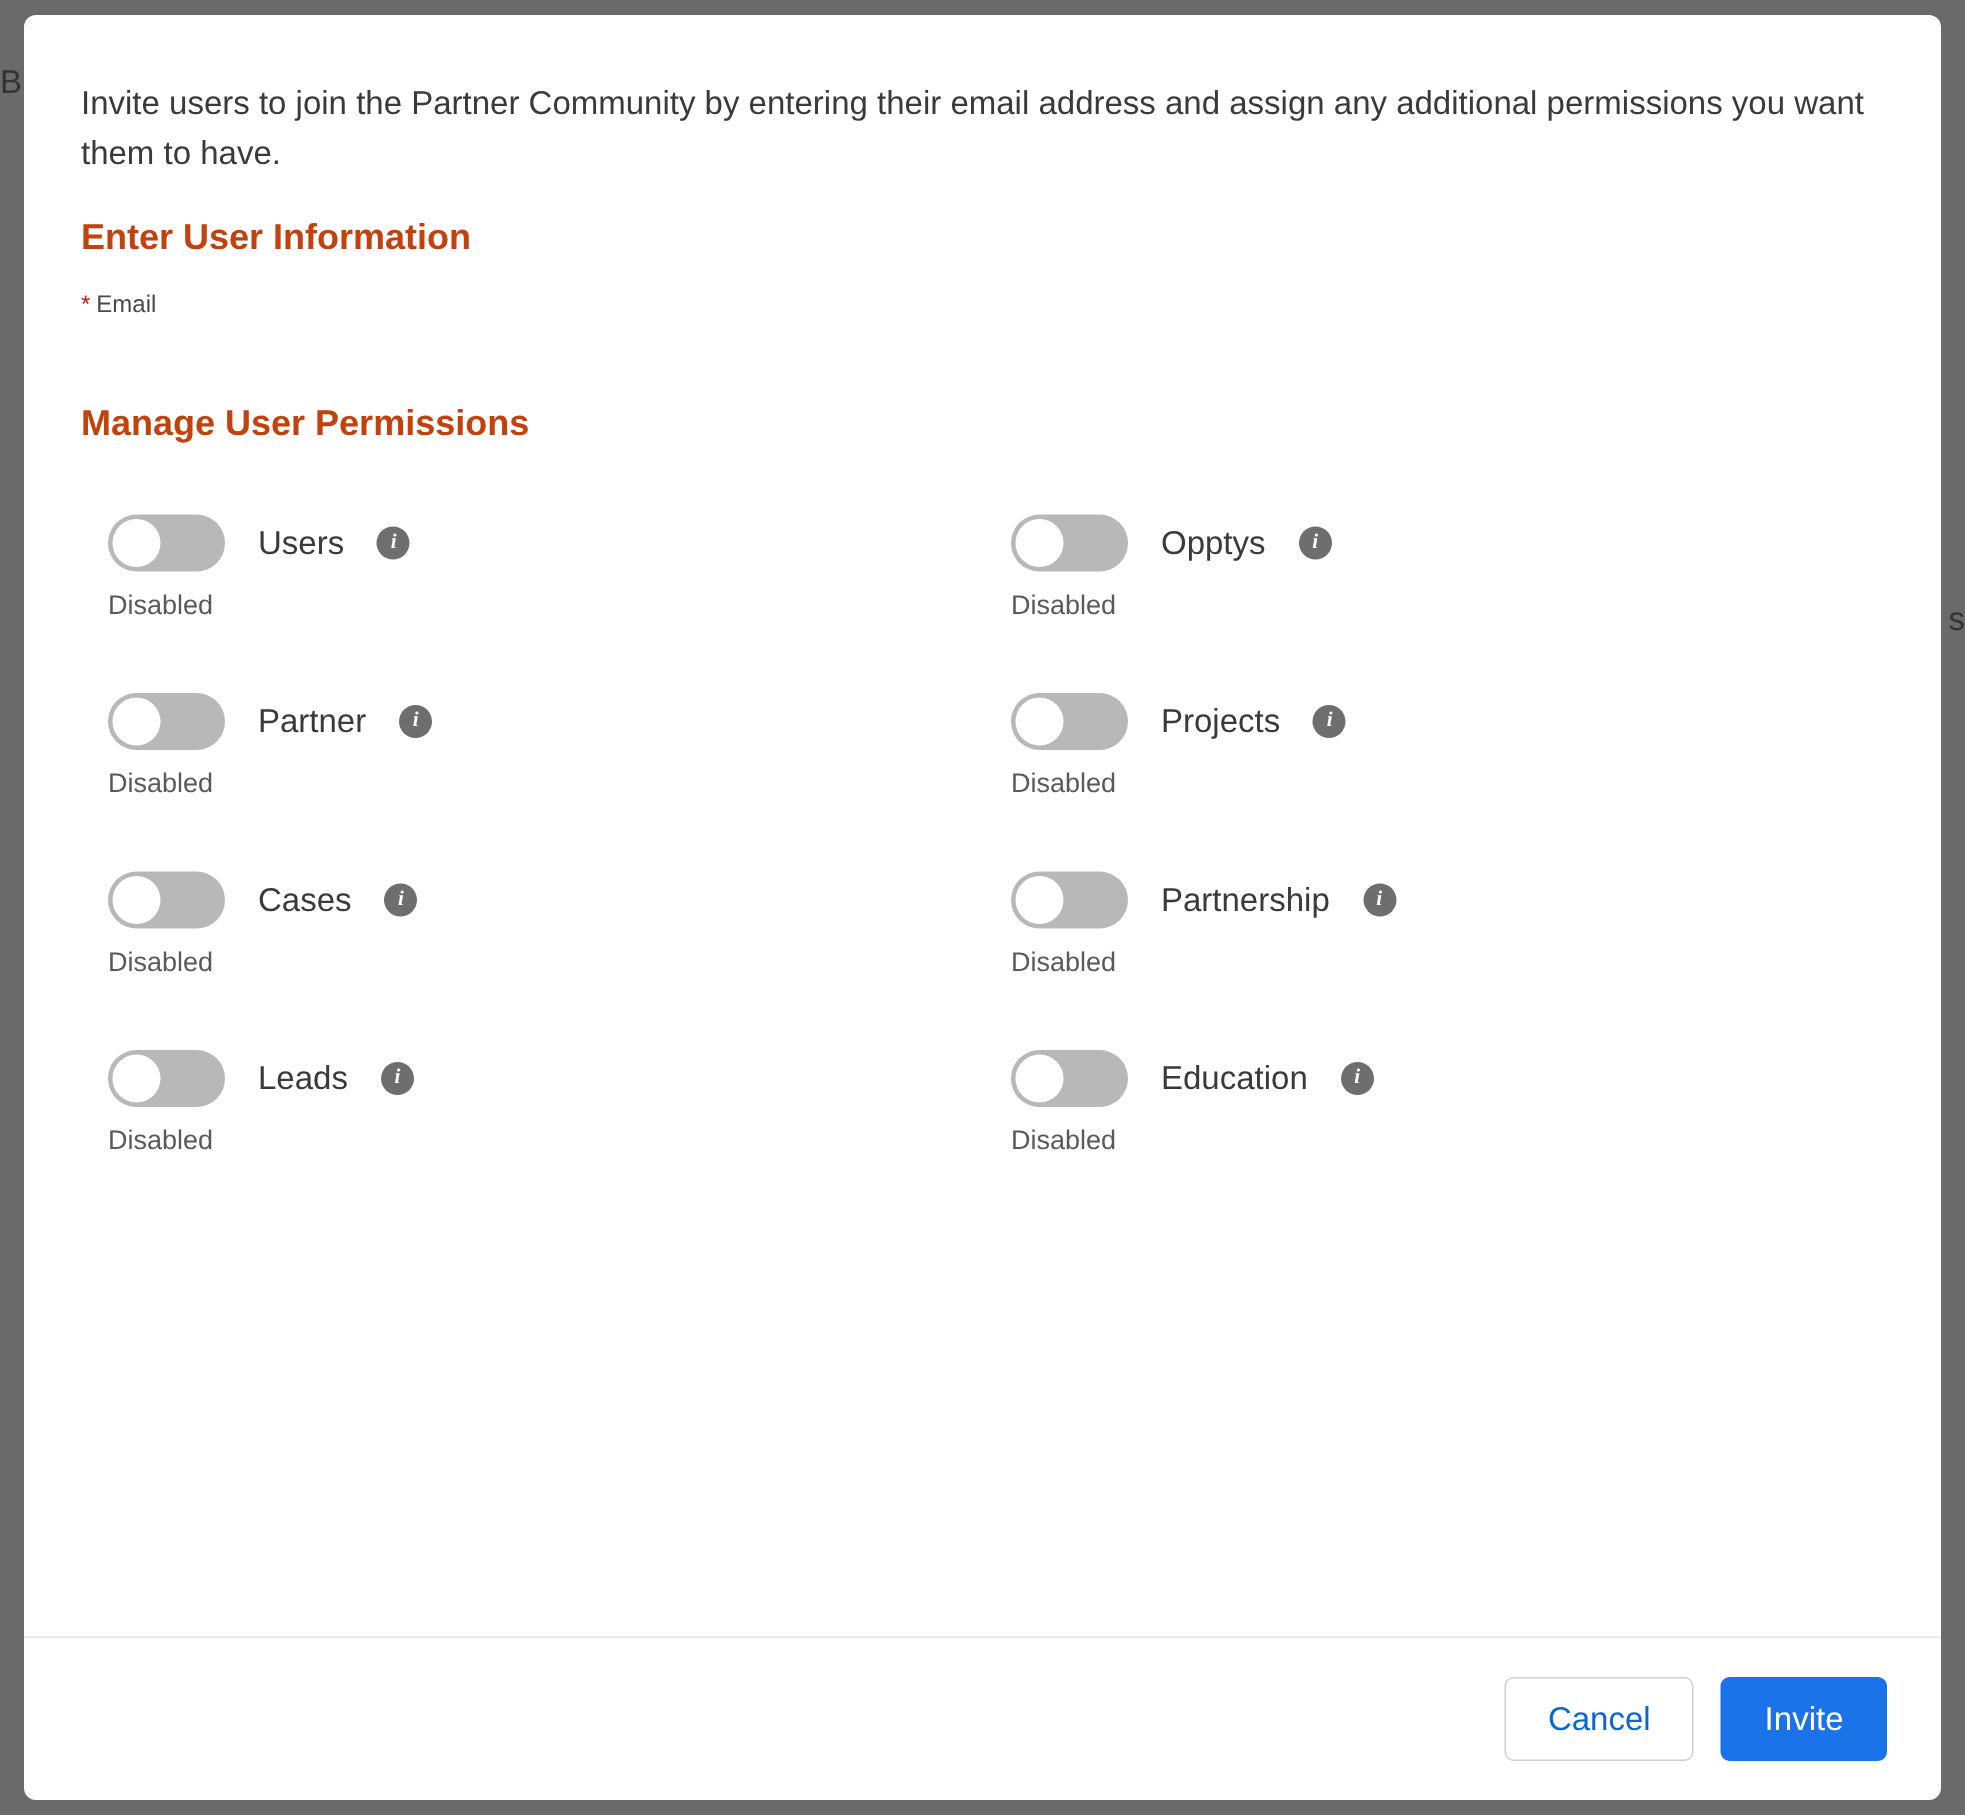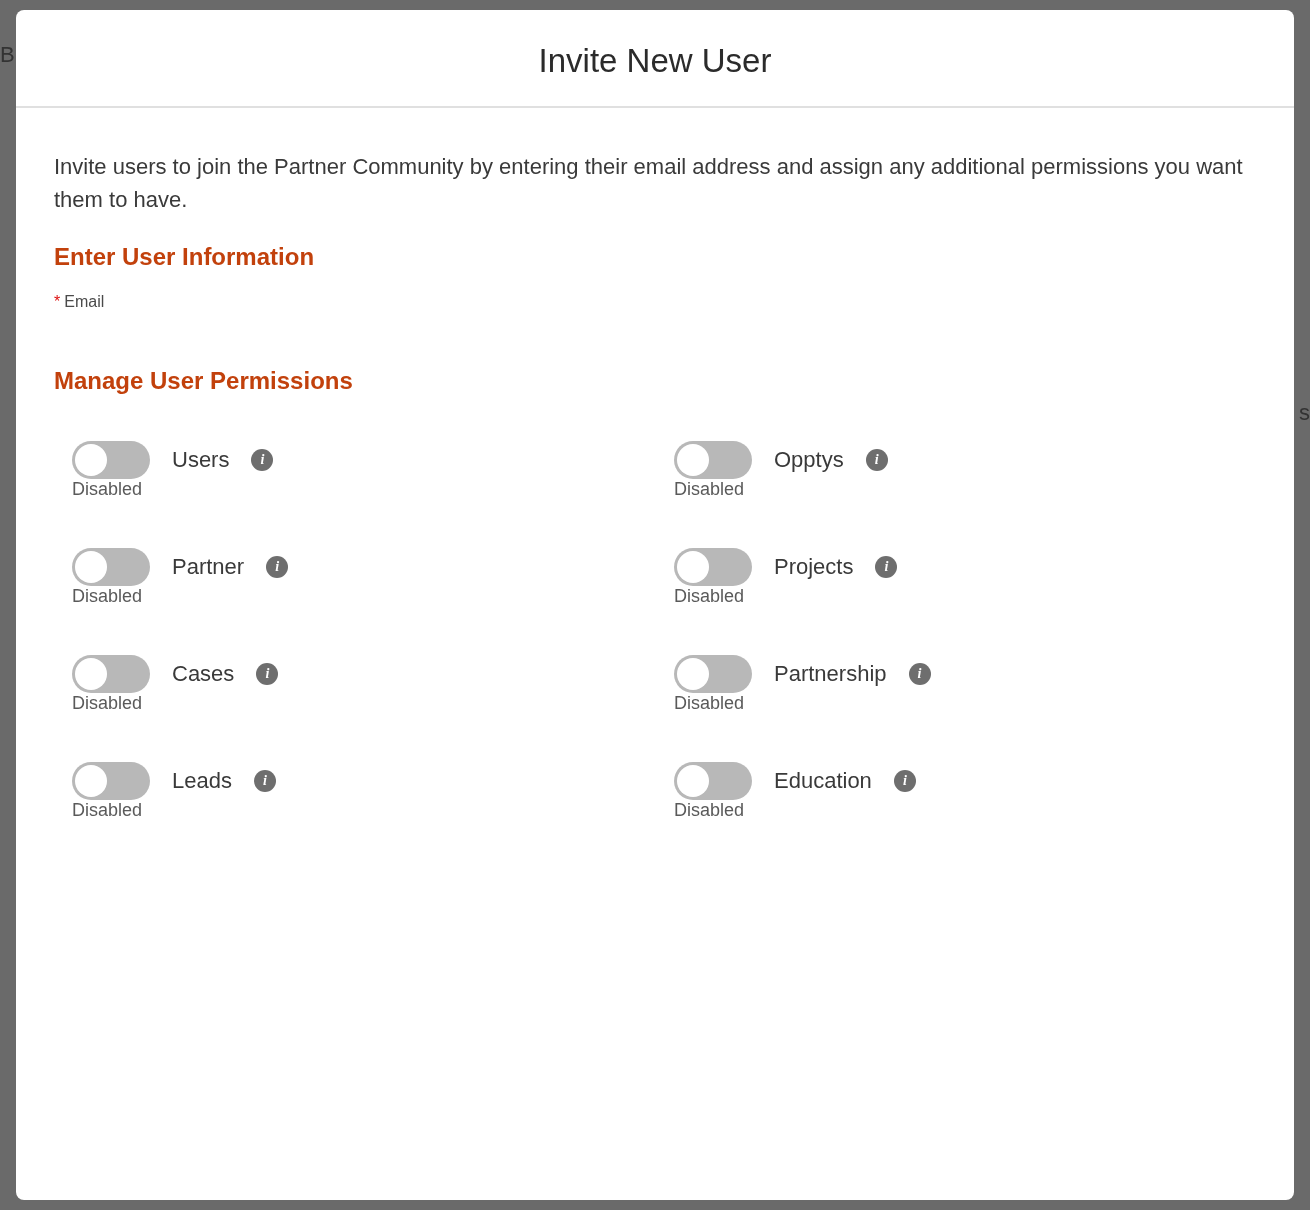--- a/index.html
+++ b/index.html
@@ -75,21 +75,21 @@
       outline: none;
     }
     .permissions-grid {
       display: grid;
       grid-template-columns: 1fr 1fr;
       row-gap: 48px;
       column-gap: 20px;
       padding-left: 18px;
       padding-top: 8px;
     }
-    .perm-item { display: flex; flex-direction: column; gap: 0; }
+    .perm-item { display: flex; flex-direction: column; gap: 12px; }
     .perm-top { display: flex; align-items: center; gap: 22px; }
     .toggle {
       position: relative;
       width: 78px;
       height: 38px;
       background: #b8b8b8;
       border-radius: 19px;
       border: none;
       cursor: pointer;
       flex-shrink: 0;
@@ -152,23 +152,20 @@
       border: 1px solid #1a73e8;
     }
   </style>
 </head>
 <body>
 
 <span class="bg-hint bg-b">B</span>
 <span class="bg-hint bg-s">s</span>
 
 <div class="modal">
-  <div class="modal-header">
-    <h1 class="modal-title">Invite New User</h1>
-  </div>
 
   <div class="modal-body">
     <p class="intro-text">Invite users to join the Partner Community by entering their email address and assign any additional permissions you want them to have.</p>
 
     <h2 class="section-heading">Enter User Information</h2>
 
     <label class="field-label">
       <span class="req-asterisk">*</span><span>Email</span>
     </label>
 
@@ -260,13 +257,17 @@
             </button>
           <span class="perm-label">Education</span>
           <span class="info-icon">i</span>
         </div>
         <span class="perm-status">Disabled</span>
       </div>
 
     </div>
   </div>
 
+  <div class="modal-footer">
+    <button class="btn btn-cancel">Cancel</button>
+    <button class="btn btn-primary">Invite</button>
+  </div>
 </div>
 
 </body></html>

